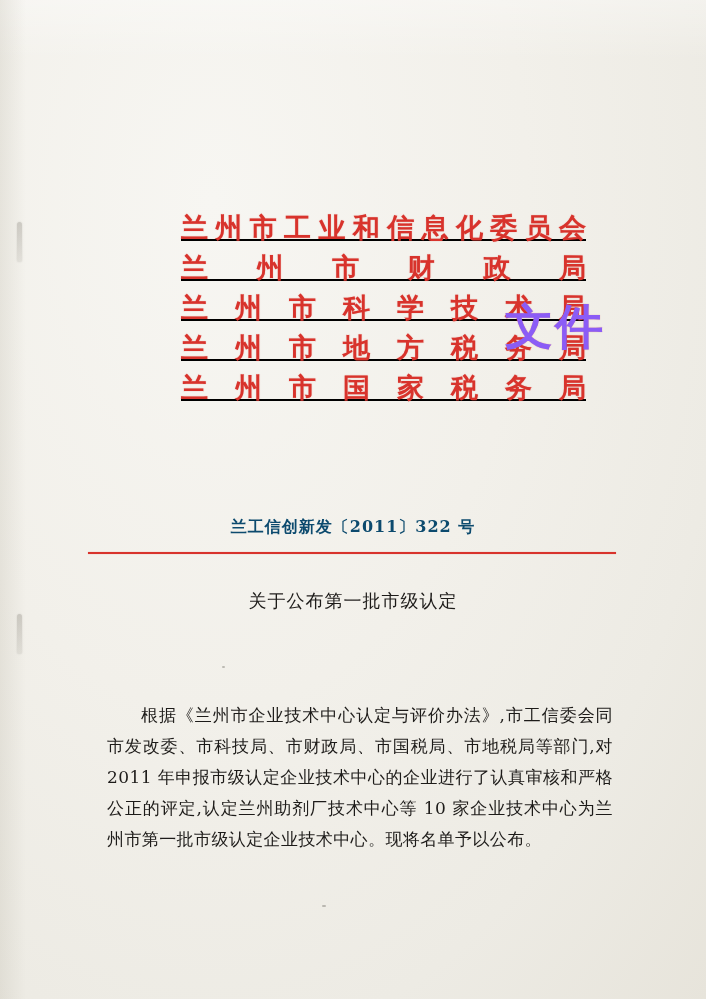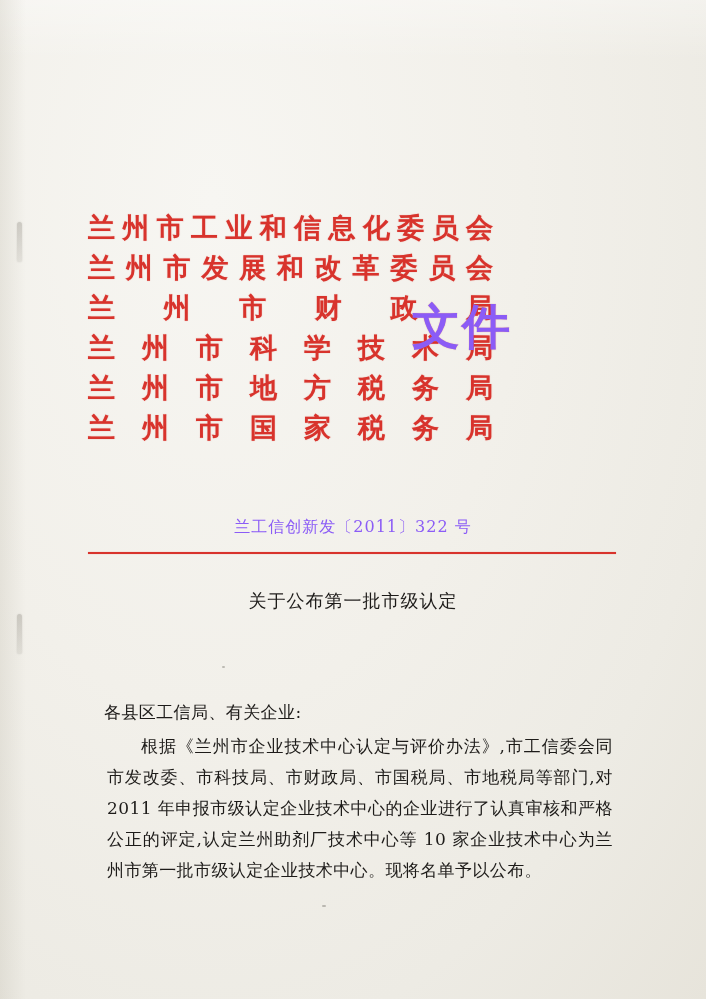--- a/index.html
+++ b/index.html
@@ -51,21 +51,22 @@
     height: 999px;
   }
 
   
   .masthead {
     position: absolute;
     left: 0;
     right: 0;
     top: 208px;
     display: flex;
-    justify-content: flex-start;
+    justify-content: center;
+    text-decoration: underline;
   }
   .masthead-inner {
     position: relative;
     width: 520px;
   }
   .org-list {
     width: 405px;
     margin-left: 88px;
   }
   .org-line {
@@ -95,22 +96,23 @@
 
   
   .doc-number {
     position: absolute;
     top: 517px;
     left: 0;
     right: 0;
     text-align: center;
     font-size: 16px;
     letter-spacing: 1px;
-    color: #8b5cf6;
-    font-family: "DejaVu Serif", "Liberation Serif", serif;
+    color: #0c4a6e;
+    font-family: "DejaVu Serif", "Liberation Serif", serif;
+    font-weight: bold;
   }
 
   
   .red-rule {
     position: absolute;
     top: 552px;
     left: 88px;
     width: 528px;
     height: 2px;
     background: #d8332c;
@@ -169,39 +171,37 @@
 
 <div class="content">
 
   <div class="hole h1"></div>
   <div class="hole h2"></div>
 
   <div class="masthead">
     <div class="masthead-inner">
       <div class="org-list">
         <div class="org-line">兰州市工业和信息化委员会</div>
-        <div class="org-line">兰州市发展和改革委员会</div>
         <div class="org-line">兰州市财政局</div>
         <div class="org-line">兰州市科学技术局</div>
         <div class="org-line">兰州市地方税务局</div>
         <div class="org-line">兰州市国家税务局</div>
       </div>
       <div class="wenjian">文件</div>
     </div>
   </div>
 
   <div class="doc-number">兰工信创新发〔2011〕322 号</div>
 
   <div class="red-rule"></div>
 
   <div class="title">
     <div>关于公布第一批市级认定</div>
   </div>
 
   <div class="body-block">
-    <p class="salutation">各县区工信局、有关企业:</p>
     <p class="para">根据《兰州市企业技术中心认定与评价办法》,市工信委会同市发改委、市科技局、市财政局、市国税局、市地税局等部门,对 2011 年申报市级认定企业技术中心的企业进行了认真审核和严格公正的评定,认定兰州助剂厂技术中心等 10 家企业技术中心为兰州市第一批市级认定企业技术中心。现将名单予以公布。</p>
   </div>
 
   <div class="speck" style="left:322px; top:905px;"></div>
   <div class="speck" style="left:222px; top:666px; width:3px;"></div>
 
 </div>
 
 </body></html>

